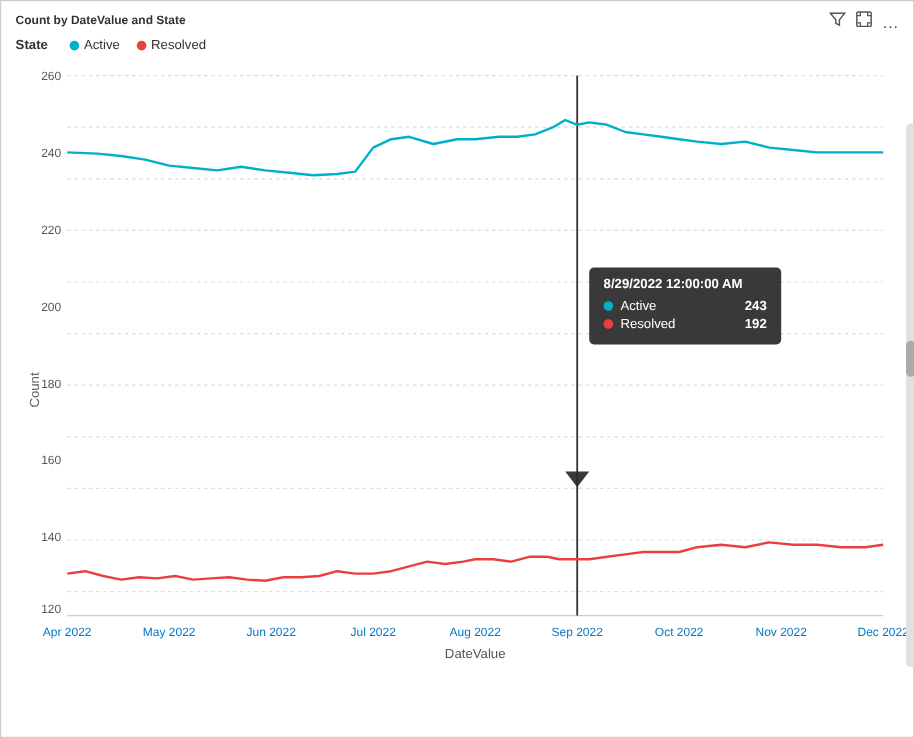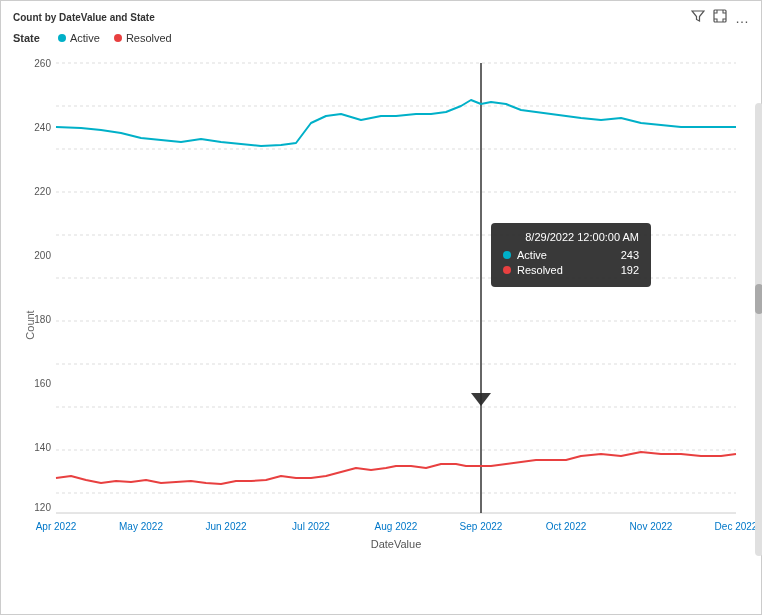--- a/index.html
+++ b/index.html
@@ -74,41 +74,40 @@
       background: rgba(40,40,40,0.92);
       color: #fff;
       border-radius: 4px;
       padding: 8px 12px;
       font-size: 11px;
       pointer-events: none;
       z-index: 10;
       min-width: 160px;
     }
     .tooltip-title {
-      font-weight: 400;
+      font-weight: 700;
       margin-bottom: 6px;
       font-size: 11px;
-      text-align: right;
     }
     .tooltip-row {
       display: flex;
       align-items: center;
       gap: 6px;
       margin-bottom: 3px;
     }
     .tooltip-dot {
       width: 8px;
       height: 8px;
       border-radius: 50%;
     }
     .tooltip-name {
       flex: 1;
     }
     .tooltip-value {
-      font-weight: 400;
+      font-weight: 700;
     }
     .scrollbar-right {
       position: absolute;
       right: 0;
       top: 55px;
       width: 8px;
       height: calc(100% - 100px);
       background: #e0e0e0;
       border-radius: 4px;
     }

